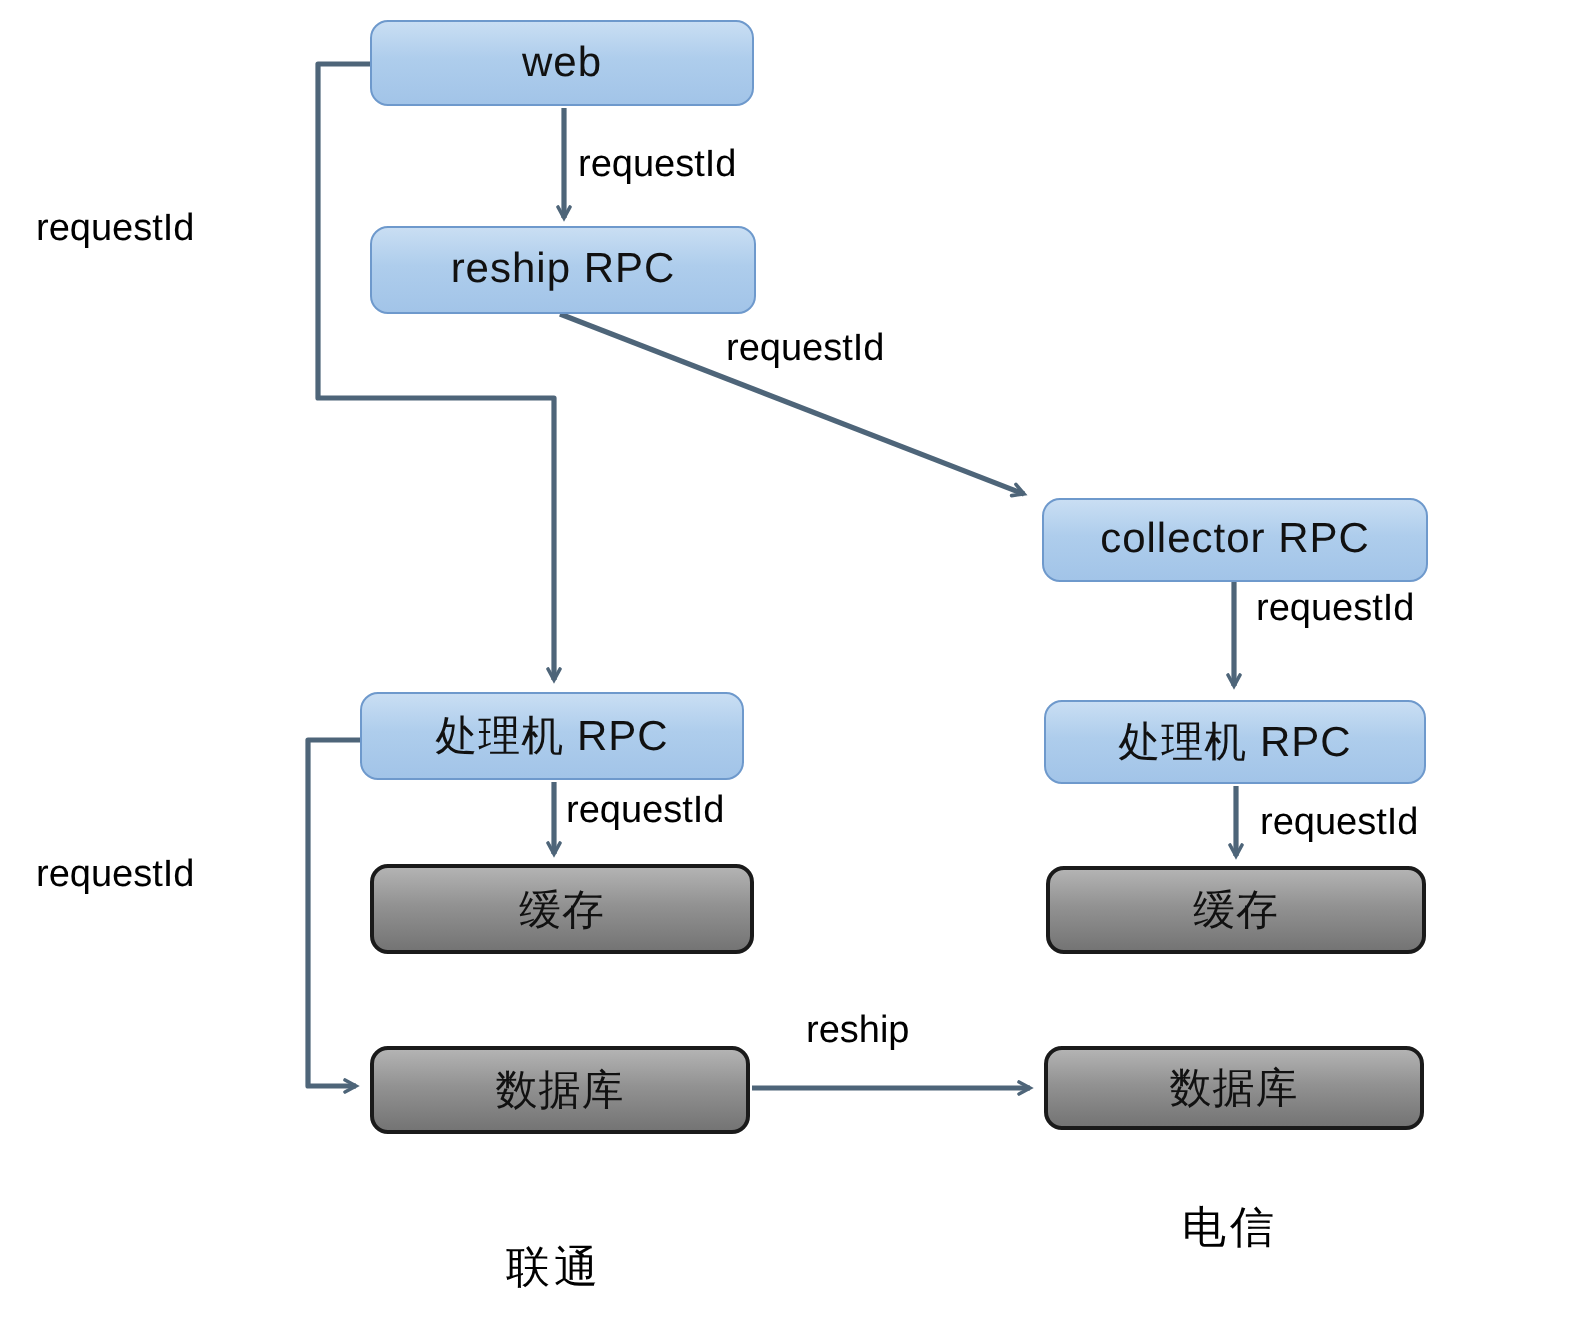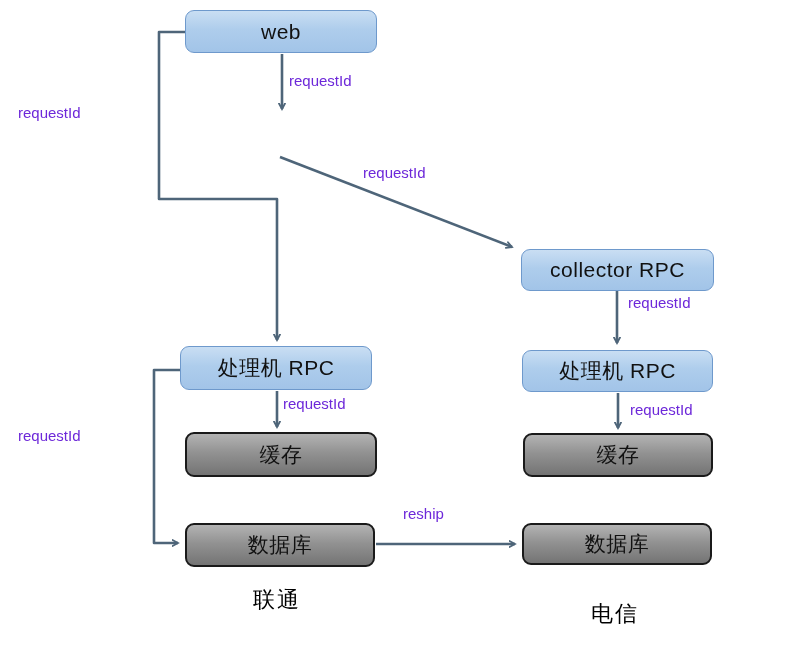--- a/index.html
+++ b/index.html
@@ -31,22 +31,22 @@
   .node.blue {
     background: linear-gradient(180deg, #c9def3 0%, #aecdec 45%, #a2c4e8 100%);
     border: 1.5px solid #6e99cc;
   }
   .node.gray {
     background: linear-gradient(180deg, #b3b3b3 0%, #929292 45%, #747474 100%);
     border: 2px solid #1a1a1a;
   }
   .edge-label {
     position: absolute;
-    font-size: 15px;
-    color: #6d28d9;
+    font-size: 19px;
+    color: #000000;
     white-space: nowrap;
   }
   .region-label {
     position: absolute;
     font-size: 22px;
     color: #000000;
     white-space: nowrap;
     letter-spacing: 2px;
   }
 </style>
@@ -70,20 +70,23 @@
       <path d="M618 393 L618 428" marker-end="url(#arrowhead)"></path>
       <path d="M180 370 L154 370 L154 543 L178 543" marker-end="url(#arrowhead)"></path>
       <path d="M376 544 L515 544" marker-end="url(#arrowhead)"></path>
     </g>
   </svg>
 
   <div class="node blue" style="left:185px; top:10px; width:192px; height:43px;">
     <span>web</span>
   </div>
 
+  <div class="node blue" style="left:185px; top:113px; width:193px; height:44px;">
+    <span>reship RPC</span>
+  </div>
 
   <div class="node blue" style="left:521px; top:249px; width:193px; height:42px;">
     <span>collector RPC</span>
   </div>
 
   <div class="node blue" style="left:180px; top:346px; width:192px; height:44px;">
     <span>处理机 RPC</span>
   </div>
 
   <div class="node blue" style="left:522px; top:350px; width:191px; height:42px;">
@@ -108,16 +111,16 @@
 
   <div class="edge-label" style="left:289px; top:72px;">requestId</div>
   <div class="edge-label" style="left:18px; top:104px;">requestId</div>
   <div class="edge-label" style="left:363px; top:164px;">requestId</div>
   <div class="edge-label" style="left:628px; top:294px;">requestId</div>
   <div class="edge-label" style="left:283px; top:395px;">requestId</div>
   <div class="edge-label" style="left:630px; top:401px;">requestId</div>
   <div class="edge-label" style="left:18px; top:427px;">requestId</div>
   <div class="edge-label" style="left:403px; top:505px;">reship</div>
 
-  <div class="region-label" style="left:253px; top:585px;">联通</div>
+  <div class="region-label" style="left:253px; top:619px;">联通</div>
   <div class="region-label" style="left:591px; top:599px;">电信</div>
 
 </div>
 
 </body></html>

